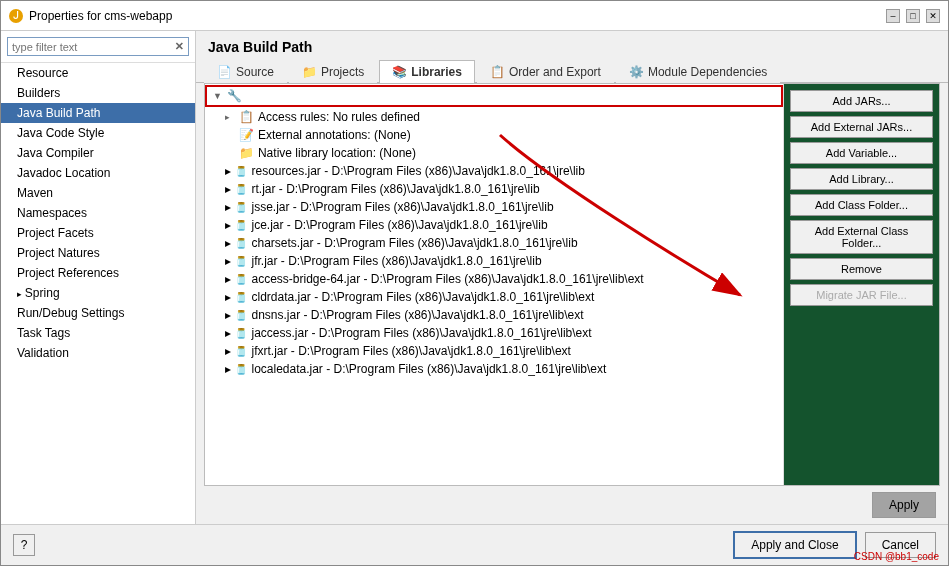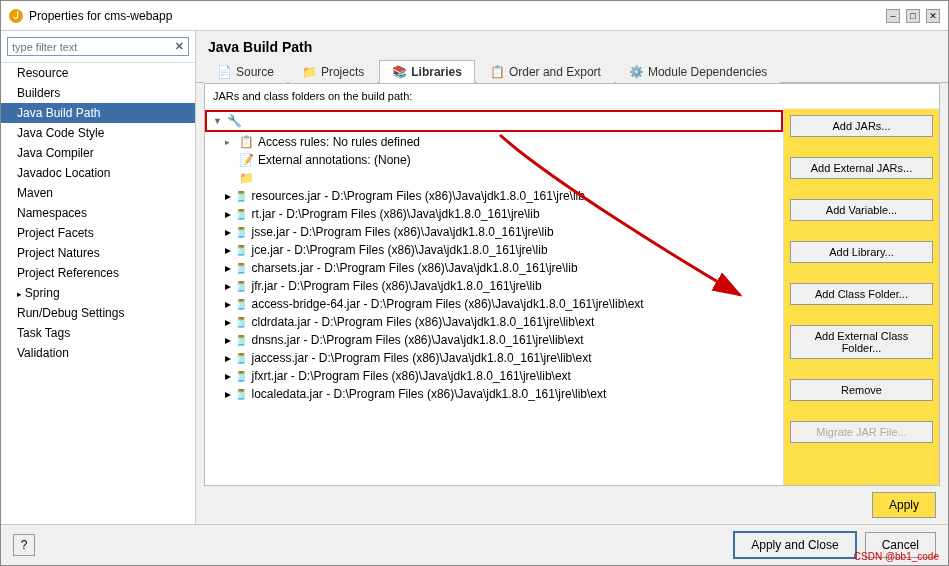--- a/index.html
+++ b/index.html
@@ -190,22 +190,22 @@
 
     .path-item .expand-arrow { font-size: 9px; color: #666; width: 10px; }
 
     .indent-1 { padding-left: 20px; }
 
     .path-buttons {
       width: 155px;
       padding: 6px;
       display: flex;
       flex-direction: column;
-      gap: 20px;
-      background: #fde047;
+      gap: 4px;
+      background: #14532d;
     }
 
     .path-btn {
       padding: 4px 8px;
       background: #f0f0f0;
       border: 1px solid #999;
       cursor: pointer;
       font-size: 11px;
       text-align: center;
     }
@@ -220,21 +220,21 @@
 
     .bottom-bar {
       padding: 6px 12px;
       display: flex;
       justify-content: flex-end;
       gap: 8px;
       background: #f0f0f0;
     }
     .bottom-btn {
       padding: 5px 16px;
-      background: #fde047;
+      background: #a3a3a3;
       border: 1px solid #999;
       cursor: pointer;
       font-size: 12px;
     }
 
     .footer {
       padding: 6px 12px;
       display: flex;
       align-items: center;
       justify-content: space-between;
@@ -339,21 +339,20 @@
           <span>Order and Export</span>
         </div>
         <div class="tab">
           <span>⚙️</span>
           <span>Module Dependencies</span>
         </div>
       </div>
 
       <div class="tab-content">
         <div class="build-path-area">
-          <div class="path-label">JARs and class folders on the build path:</div>
           <div class="path-list-wrap">
             <div class="path-list">
 
               <div class="path-item" style="border: 2px solid #cc0000; margin: 1px 0;">
                 <span class="expand-arrow">▼</span>
                 <span style="color: #666;">🔧</span>
               </div>
 
               <div class="path-item indent-1">
                 <span class="expand-arrow">▸</span>
@@ -361,20 +360,21 @@
                 <span>Access rules: No rules defined</span>
               </div>
               <div class="path-item indent-1">
                 <span style="width:10px;display:inline-block;"></span>
                 <span>📝</span>
                 <span>External annotations: (None)</span>
               </div>
               <div class="path-item indent-1">
                 <span style="width:10px;display:inline-block;"></span>
                 <span>📁</span>
+                <span>Native library location: (None)</span>
               </div>
               <div class="path-item indent-1">
                 <span>▸</span>
                 <span style="color:#c68000; font-size:10px;">🫙</span>
                 <span>resources.jar - D:\Program Files (x86)\Java\jdk1.8.0_161\jre\lib</span>
               </div>
               <div class="path-item indent-1">
                 <span>▸</span>
                 <span style="color:#c68000; font-size:10px;">🫙</span>
                 <span>rt.jar - D:\Program Files (x86)\Java\jdk1.8.0_161\jre\lib</span>

